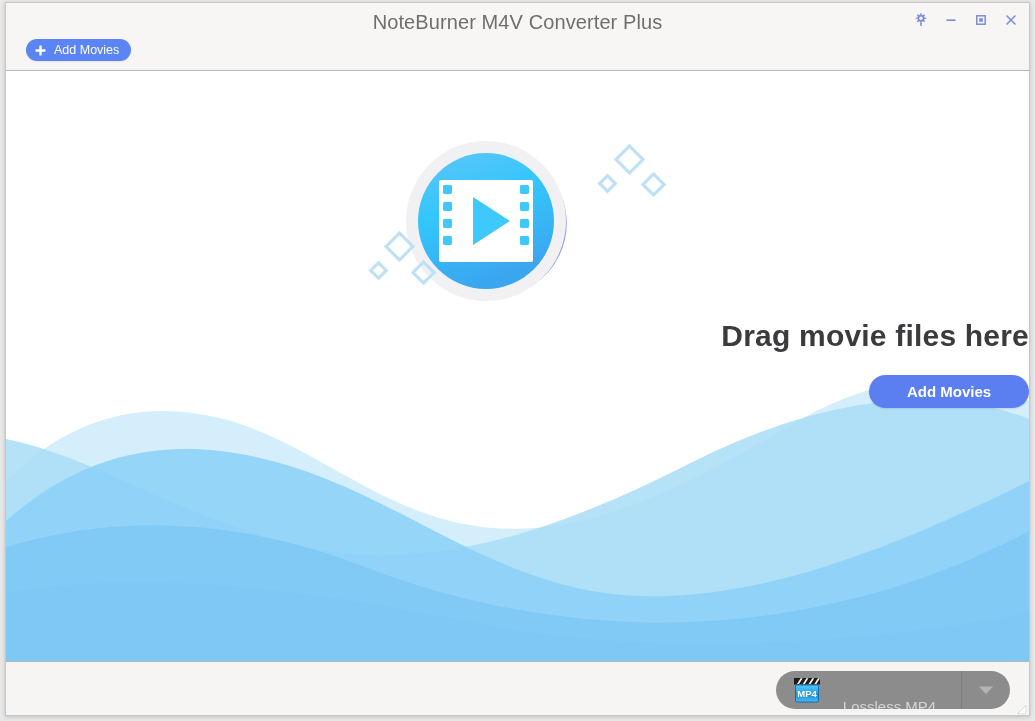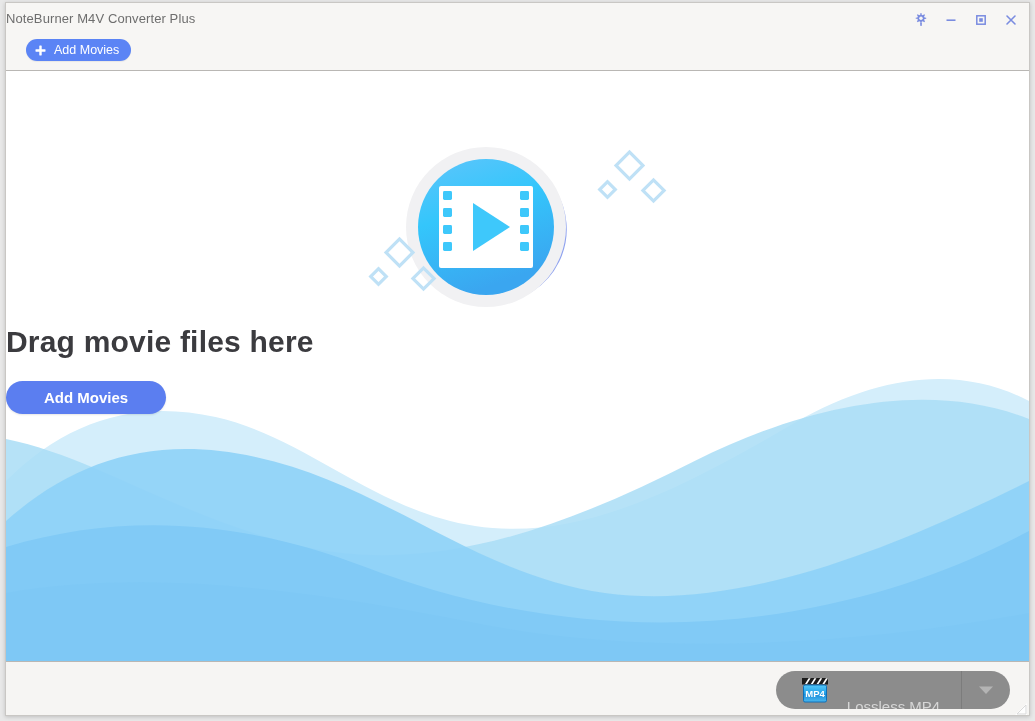--- a/index.html
+++ b/index.html
@@ -37,21 +37,22 @@
     left: 0; top: 0;
     width: 100%;
     height: 33px;
     background: #f7f6f4;
     box-sizing: border-box;
   }
   .title-text {
     position: absolute;
     left: 0; right: 0;
     top: 8px;
-    font-size: 13px;
+    text-align: center;
+    font-size: 20px;
     color: #6e6e6e;
     letter-spacing: 0.1px;
     user-select: none;
   }
   .win-btns {
     position: absolute;
     right: 10px;
     top: 8px;
     display: flex;
     align-items: center;
@@ -116,22 +117,22 @@
     left: 0; bottom: 0;
     width: 100%;
     height: 300px;
   }
   .waves svg { display: block; width: 100%; height: 100%; }
 
   
   .drop-zone {
     position: absolute;
     left: 0; right: 0;
-    top: 60px;
-    text-align: left;
+    top: 54px;
+    text-align: right;
   }
   .icon-wrap {
     position: relative;
     width: 300px;
     height: 190px;
     margin: 0 auto;
   }
   .icon-wrap svg { display: block; }
   .drop-title {
     margin-top: 4px;
@@ -176,21 +177,21 @@
     align-items: center;
     height: 38px;
     width: 234px;
     background: #8c8c8c;
     border-radius: 19px;
     cursor: pointer;
     user-select: none;
     overflow: hidden;
   }
   .format-icon {
-    margin-left: 24px;
+    margin-left: 16px;
     width: 30px;
     height: 30px;
     flex: 0 0 auto;
     text-decoration: underline;
   }
   .format-icon svg { display: block; }
   .format-label {
     flex: 1 1 auto;
     text-align: center;
     font-size: 15px;

